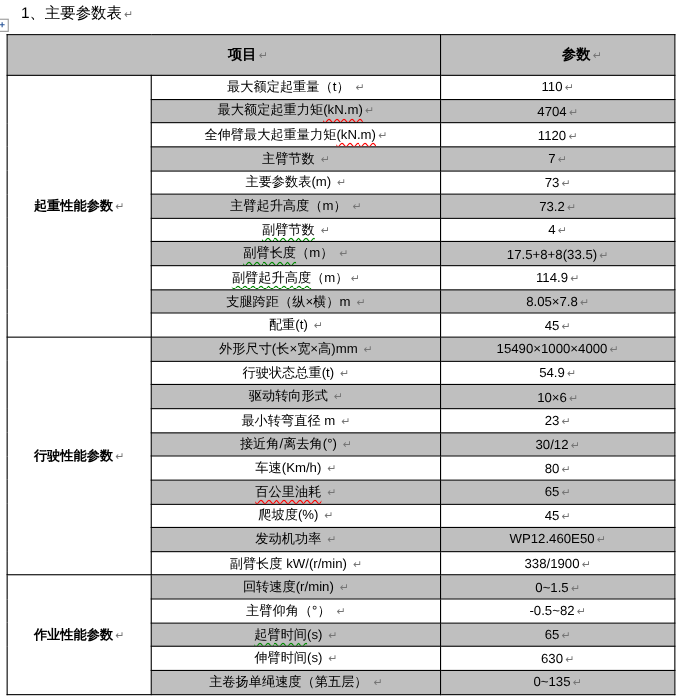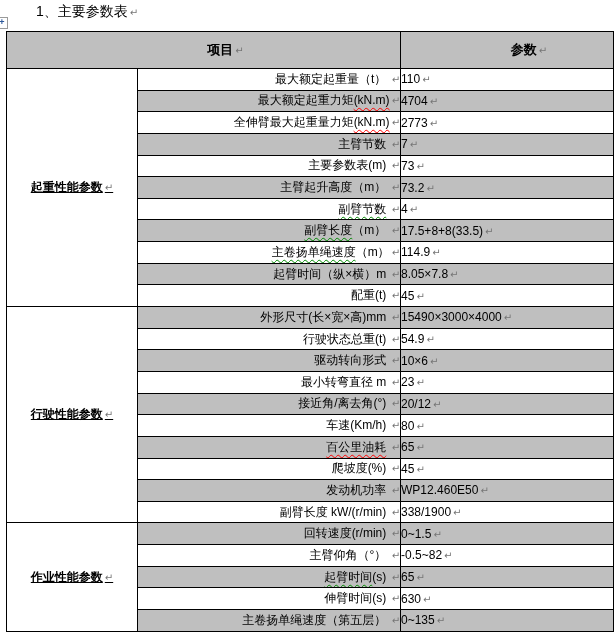--- a/index.html
+++ b/index.html
@@ -6,21 +6,21 @@
   body {
     width: 615px; height: 634px;
     background: #ffffff;
     overflow: hidden;
     position: relative;
     font-family: "Liberation Sans", "DejaVu Sans", sans-serif;
     color: #000;
   }
   .doc-title {
     position: absolute;
-    left: 36px; top: 3px;
+    left: 19px; top: 3px;
     font-size: 14px;
     white-space: nowrap;
   }
   .table-handle {
     position: absolute;
     left: -4px; top: 17px;
     width: 10px; height: 10px;
     border: 1px solid #9a9a9a;
     background: #fff;
     color: var(--handle-blue, #2b579a);
@@ -50,24 +50,23 @@
     font-size: 13px;
     text-align: center;
     padding-left: 44px;
   }
   tr.data-row { height: 21.65px; }
   td.section-cell {
     background: #ffffff;
     font-weight: bold;
     font-size: 13px;
     text-align: center;
-    text-decoration: underline;
-  }
-  td.item-cell { text-align: right; padding-left: 9px; }
-  td.value-cell { text-align: left; }
+  }
+  td.item-cell { text-align: center; padding-left: 9px; }
+  td.value-cell { text-align: center; }
   td.shaded { background: var(--shade-gray, #bfbfbf); }
   .eol {
     color: var(--mark-gray, #757575);
     font-size: 10px;
     margin-left: 2px;
     font-weight: normal;
   }
   .wavy-red {
     text-decoration: underline;
     text-decoration-style: wavy;
@@ -107,21 +106,21 @@
         <td class="section-cell" rowspan="11"><span>起重性能参数</span><span class="eol">↵</span></td>
         <td class="item-cell"><span>最大额定起重量（t） </span><span class="eol">↵</span></td>
         <td class="value-cell"><span>110</span><span class="eol">↵</span></td>
       </tr>
       <tr class="data-row">
         <td class="item-cell shaded"><span>最大额定起重力矩</span><span class="wavy-red">(kN.m)</span><span class="eol">↵</span></td>
         <td class="value-cell shaded"><span>4704</span><span class="eol">↵</span></td>
       </tr>
       <tr class="data-row">
         <td class="item-cell"><span>全伸臂最大起重量力矩</span><span class="wavy-red">(kN.m)</span><span class="eol">↵</span></td>
-        <td class="value-cell"><span>2773</span><span class="eol">↵</span></td>
+        <td class="value-cell"><span>1120</span><span class="eol">↵</span></td>
       </tr>
       <tr class="data-row">
         <td class="item-cell shaded"><span>主臂节数 </span><span class="eol">↵</span></td>
         <td class="value-cell shaded"><span>7</span><span class="eol">↵</span></td>
       </tr>
       <tr class="data-row">
         <td class="item-cell"><span>主要参数表(m) </span><span class="eol">↵</span></td>
         <td class="value-cell"><span>73</span><span class="eol">↵</span></td>
       </tr>
       <tr class="data-row">
@@ -130,51 +129,51 @@
       </tr>
       <tr class="data-row">
         <td class="item-cell"><span class="wavy-green">副臂节数</span><span> </span><span class="eol">↵</span></td>
         <td class="value-cell"><span>4</span><span class="eol">↵</span></td>
       </tr>
       <tr class="data-row">
         <td class="item-cell shaded"><span class="wavy-green">副臂长度</span><span>（m） </span><span class="eol">↵</span></td>
         <td class="value-cell shaded"><span>17.5+8+8(33.5)</span><span class="eol">↵</span></td>
       </tr>
       <tr class="data-row">
-        <td class="item-cell"><span class="wavy-green">主卷扬单绳速度</span><span>（m）</span><span class="eol">↵</span></td>
+        <td class="item-cell"><span class="wavy-green">副臂起升高度</span><span>（m）</span><span class="eol">↵</span></td>
         <td class="value-cell"><span>114.9</span><span class="eol">↵</span></td>
       </tr>
       <tr class="data-row">
-        <td class="item-cell shaded"><span>起臂时间（纵×横）m </span><span class="eol">↵</span></td>
+        <td class="item-cell shaded"><span>支腿跨距（纵×横）m </span><span class="eol">↵</span></td>
         <td class="value-cell shaded"><span>8.05×7.8</span><span class="eol">↵</span></td>
       </tr>
       <tr class="data-row">
         <td class="item-cell"><span>配重(t) </span><span class="eol">↵</span></td>
         <td class="value-cell"><span>45</span><span class="eol">↵</span></td>
       </tr>
       <tr class="data-row">
         <td class="section-cell" rowspan="10"><span>行驶性能参数</span><span class="eol">↵</span></td>
         <td class="item-cell shaded"><span>外形尺寸(长×宽×高)mm </span><span class="eol">↵</span></td>
-        <td class="value-cell shaded"><span>15490×3000×4000</span><span class="eol">↵</span></td>
+        <td class="value-cell shaded"><span>15490×1000×4000</span><span class="eol">↵</span></td>
       </tr>
       <tr class="data-row">
         <td class="item-cell"><span>行驶状态总重(t) </span><span class="eol">↵</span></td>
         <td class="value-cell"><span>54.9</span><span class="eol">↵</span></td>
       </tr>
       <tr class="data-row">
         <td class="item-cell shaded"><span>驱动转向形式 </span><span class="eol">↵</span></td>
         <td class="value-cell shaded"><span>10×6</span><span class="eol">↵</span></td>
       </tr>
       <tr class="data-row">
         <td class="item-cell"><span>最小转弯直径 m </span><span class="eol">↵</span></td>
         <td class="value-cell"><span>23</span><span class="eol">↵</span></td>
       </tr>
       <tr class="data-row">
         <td class="item-cell shaded"><span>接近角/离去角(°) </span><span class="eol">↵</span></td>
-        <td class="value-cell shaded"><span>20/12</span><span class="eol">↵</span></td>
+        <td class="value-cell shaded"><span>30/12</span><span class="eol">↵</span></td>
       </tr>
       <tr class="data-row">
         <td class="item-cell"><span>车速(Km/h) </span><span class="eol">↵</span></td>
         <td class="value-cell"><span>80</span><span class="eol">↵</span></td>
       </tr>
       <tr class="data-row">
         <td class="item-cell shaded"><span class="wavy-red">百公里油耗</span><span> </span><span class="eol">↵</span></td>
         <td class="value-cell shaded"><span>65</span><span class="eol">↵</span></td>
       </tr>
       <tr class="data-row">

